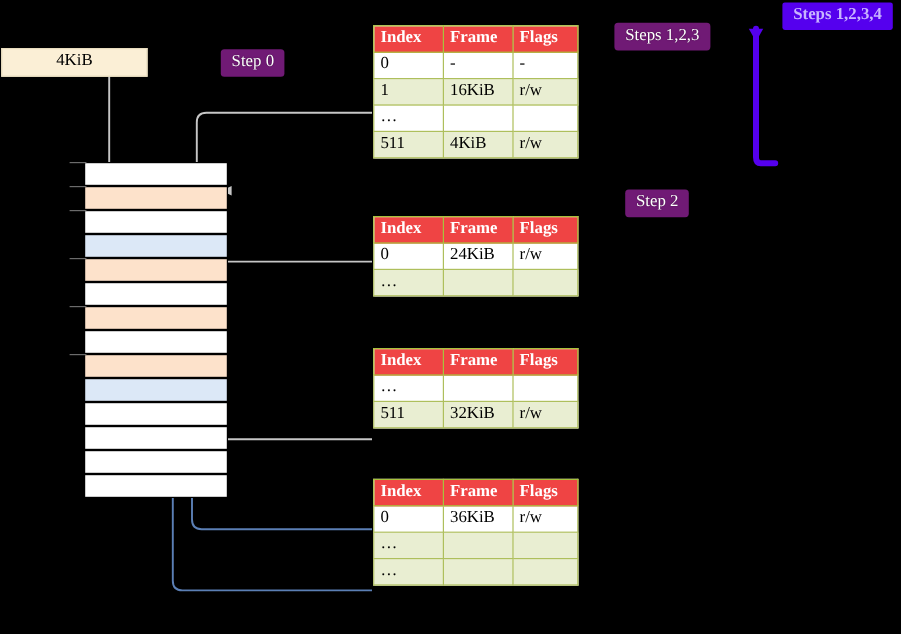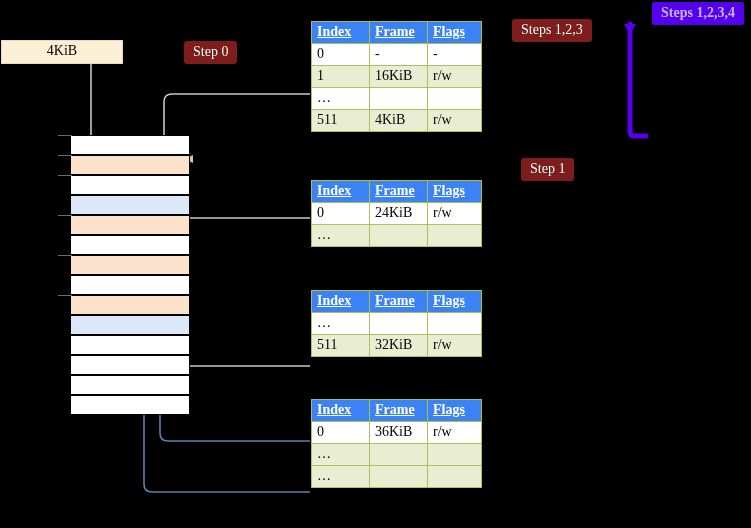--- a/index.html
+++ b/index.html
@@ -4,21 +4,21 @@
 <style>
   html,body{margin:0;padding:0;background:#000;}
   body{width:751px;height:528px;position:relative;overflow:hidden;
        font-family:"Liberation Serif",serif;}
 
   .stage{position:absolute;left:0;top:0;width:751px;height:528px;}
 
   
   .badge{position:absolute;color:#ffffff;font-size:14px;line-height:18px;
          padding:2px 9px 3px 9px;white-space:nowrap;}
-  .badge.red{background:#7f1d1d;border-radius:3px;
+  .badge.red{background:#701a75;border-radius:3px;
              text-shadow:0 0 1px rgba(0,0,0,.6);text-align:right;}
   .badge.purple{background:#5500ee;color:#c8b4ff;border-radius:2px;}
 
   
   .pagebox{position:absolute;background:#fbefd6;border:1px solid #e8dcbe;
            text-align:center;font-size:14px;color:#000;line-height:20px;}
 
   
   .memcol{position:absolute;}
   .memrow{position:absolute;left:0;box-sizing:border-box;
@@ -26,22 +26,22 @@
   .memrow.orange{background:#fde2cb;}
   .memrow.blue{background:#dce8f7;}
   .memtick{position:absolute;height:1px;background:#6b6b6b;}
 
   
   .ptable{position:absolute;border-collapse:collapse;font-size:14px;
           background:#ffffff;}
   .ptable td,.ptable th{border:1px solid #aebf5c;padding:1px 5px 2px 5px;
           height:22px;box-sizing:border-box;text-align:left;
           font-weight:normal;color:#000;vertical-align:middle;}
-  .ptable th{background:#3b82f6;color:#ffffff;font-weight:bold;
-          font-size:14px;border:1px solid #a8c23c;text-decoration:underline;}
+  .ptable th{background:#ef4444;color:#ffffff;font-weight:bold;
+          font-size:14px;border:1px solid #a8c23c;}
   .ptable tr.alt td{background:#e9eed2;}
   .ptable td.hl{background:#fcf6a8;}
   .c-index{width:58px;}
   .c-frame{width:58px;}
   .c-flags{width:54px;}
 
   
   .wires{position:absolute;left:0;top:0;width:751px;height:528px;
          pointer-events:none;}
 </style>
@@ -126,21 +126,21 @@
 
   <div class="badge red" style="left:512px;top:19px;">
     <span>Steps 1,2,3</span>
   </div>
 
   <div class="badge purple" style="left:652px;top:2px;font-weight:bold;">
     <span>Steps 1,2,3,4</span>
   </div>
 
   <div class="badge red" style="left:521px;top:158px;">
-    <span>Step 1</span>
+    <span>Step 2</span>
   </div>
 
   <table class="ptable" style="left:311px;top:21px;">
     <tbody>
         <tr>
       <th class="c-index">Index</th>
       <th class="c-frame">Frame</th>
       <th class="c-flags">Flags</th>
     </tr>
     <tr>

